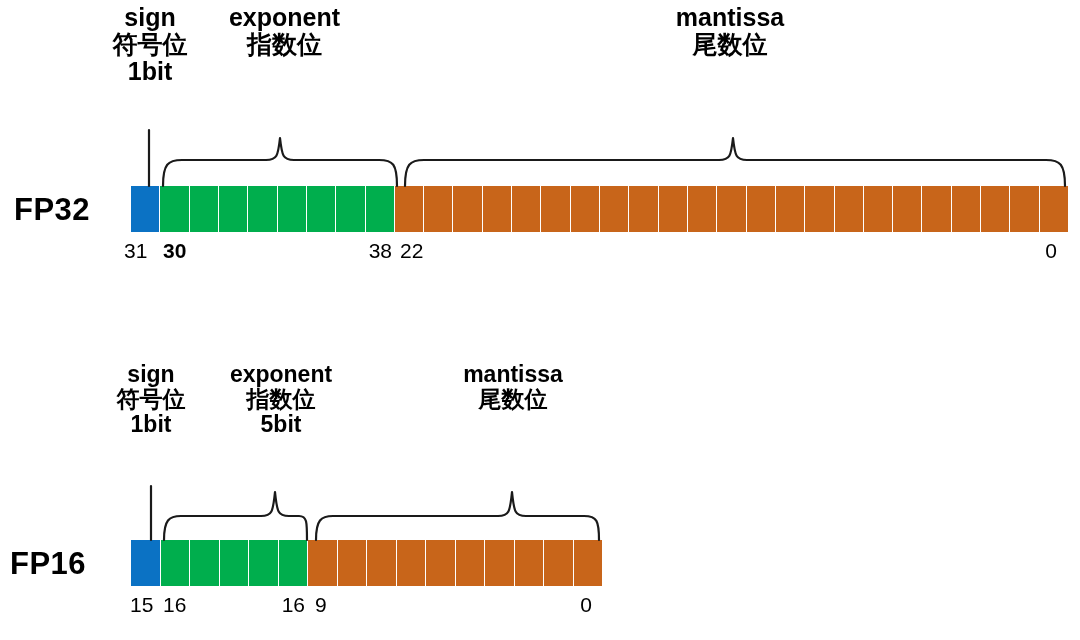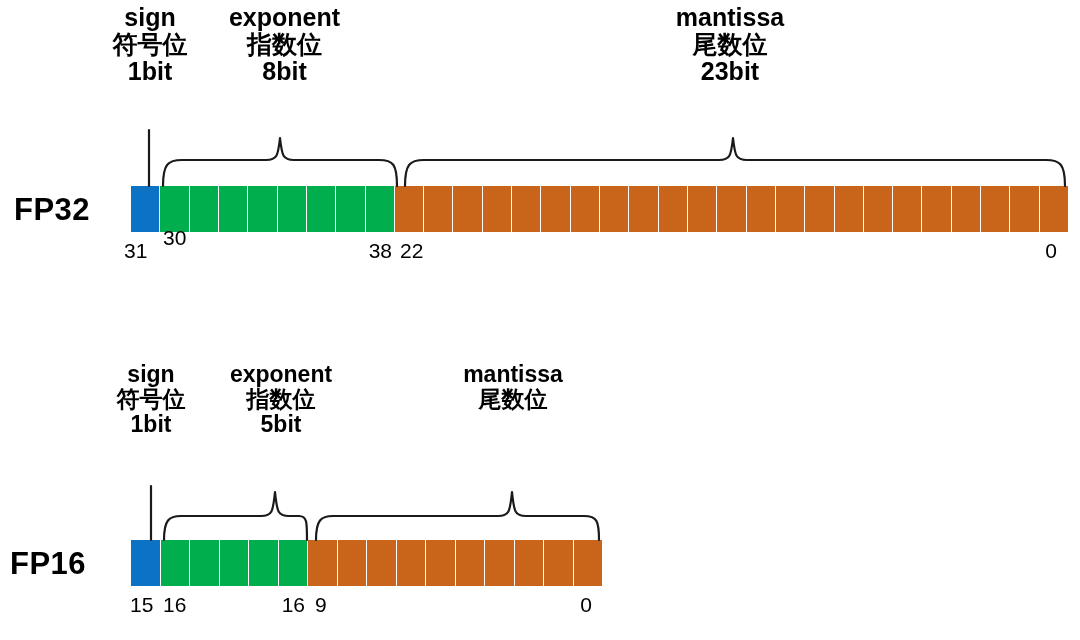--- a/index.html
+++ b/index.html
@@ -90,27 +90,25 @@
 
   <div class="field-label fl-32" style="left:90px; top:4px; width:120px;">
     <span class="ln">sign</span>
     <span class="ln">符号位</span>
     <span class="ln">1bit</span>
   </div>
 
   <div class="field-label fl-32" style="left:207px; top:4px; width:155px;">
     <span class="ln">exponent</span>
     <span class="ln">指数位</span>
-    <span class="ln">8bit</span>
   </div>
 
   <div class="field-label fl-32" style="left:650px; top:4px; width:160px;">
     <span class="ln">mantissa</span>
     <span class="ln">尾数位</span>
-    <span class="ln">23bit</span>
   </div>
 
   <div class="fmt-name" style="left:14px; top:192px;">FP32</div>
 
   <div class="bar" id="bar-fp32" style="left:131px; top:186px; width:937px; height:46px;">
       <div class="cell" style="background: rgb(11, 114, 196); flex: 1 1 0px;"></div>
       <div class="cell" style="background: rgb(0, 174, 77); flex: 1 1 0px;"></div>
       <div class="cell" style="background: rgb(0, 174, 77); flex: 1 1 0px;"></div>
       <div class="cell" style="background: rgb(0, 174, 77); flex: 1 1 0px;"></div>
       <div class="cell" style="background: rgb(0, 174, 77); flex: 1 1 0px;"></div>
@@ -137,21 +135,21 @@
       <div class="cell" style="background: rgb(200, 101, 26); flex: 1 1 0px;"></div>
       <div class="cell" style="background: rgb(200, 101, 26); flex: 1 1 0px;"></div>
       <div class="cell" style="background: rgb(200, 101, 26); flex: 1 1 0px;"></div>
       <div class="cell" style="background: rgb(200, 101, 26); flex: 1 1 0px;"></div>
       <div class="cell" style="background: rgb(200, 101, 26); flex: 1 1 0px;"></div>
       <div class="cell" style="background: rgb(200, 101, 26); flex: 1 1 0px;"></div>
       <div class="cell" style="background: rgb(200, 101, 26); flex: 1 1 0px;"></div>
     </div>
 
   <div class="bitnum" style="left:124px; top:240px;">31</div>
-  <div class="bitnum" style="left:163px; top:227px;">30</div>
+  <div class="bitnum" style="left:163px; top:240px;font-weight:bold;">30</div>
   <div class="bitnum r" style="left:392px; top:240px;">38</div>
   <div class="bitnum" style="left:400px; top:240px;">22</div>
   <div class="bitnum r" style="left:1057px; top:240px;">0</div>
 
   <div class="field-label fl-16" style="left:98px; top:362px; width:106px;">
     <span class="ln">sign</span>
     <span class="ln">符号位</span>
     <span class="ln">1bit</span>
   </div>
 

